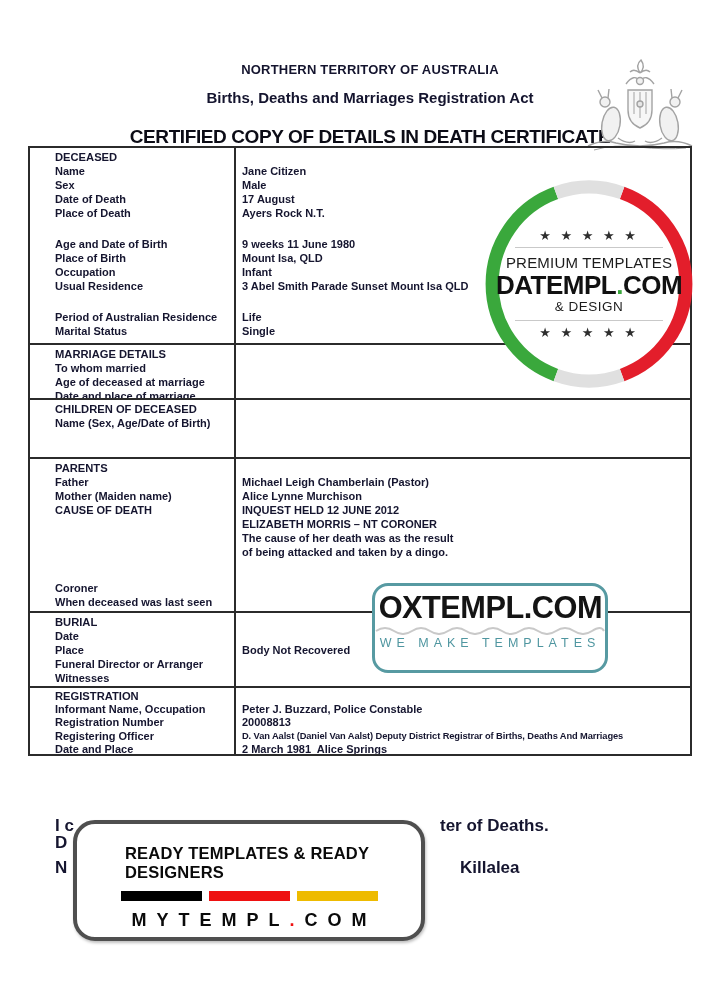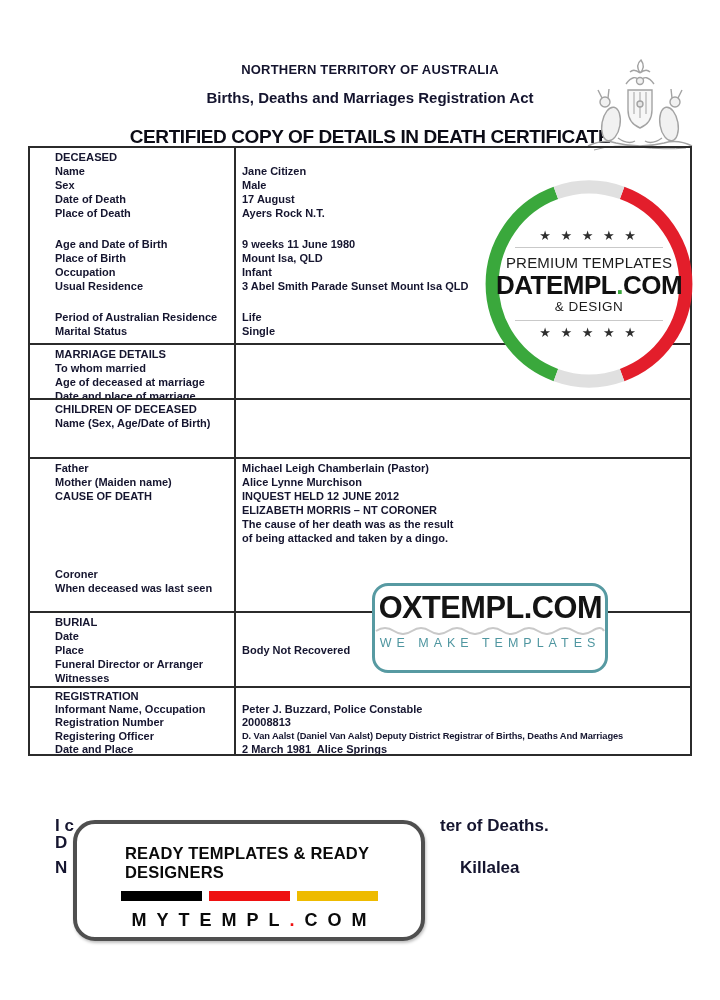--- a/index.html
+++ b/index.html
@@ -177,20 +177,21 @@
     <div class="divider"></div>
     <div class="sec-h">CHILDREN OF DECEASED</div>
     <div class="row">
         <span class="lbl">Name (Sex, Age/Date of Birth)</span>
         <span class="val"></span>
       </div>
   </div>
 
   <div class="sec" style="height:154px;">
     <div class="divider"></div>
+    <div class="sec-h">PARENTS</div>
     <div class="row">
         <span class="lbl">Father</span>
         <span class="val">Michael Leigh Chamberlain (Pastor)</span>
       </div>
     <div class="row">
         <span class="lbl">Mother (Maiden name)</span>
         <span class="val">Alice Lynne Murchison</span>
       </div>
     <div class="row">
         <span class="lbl">CAUSE OF DEATH</span>

